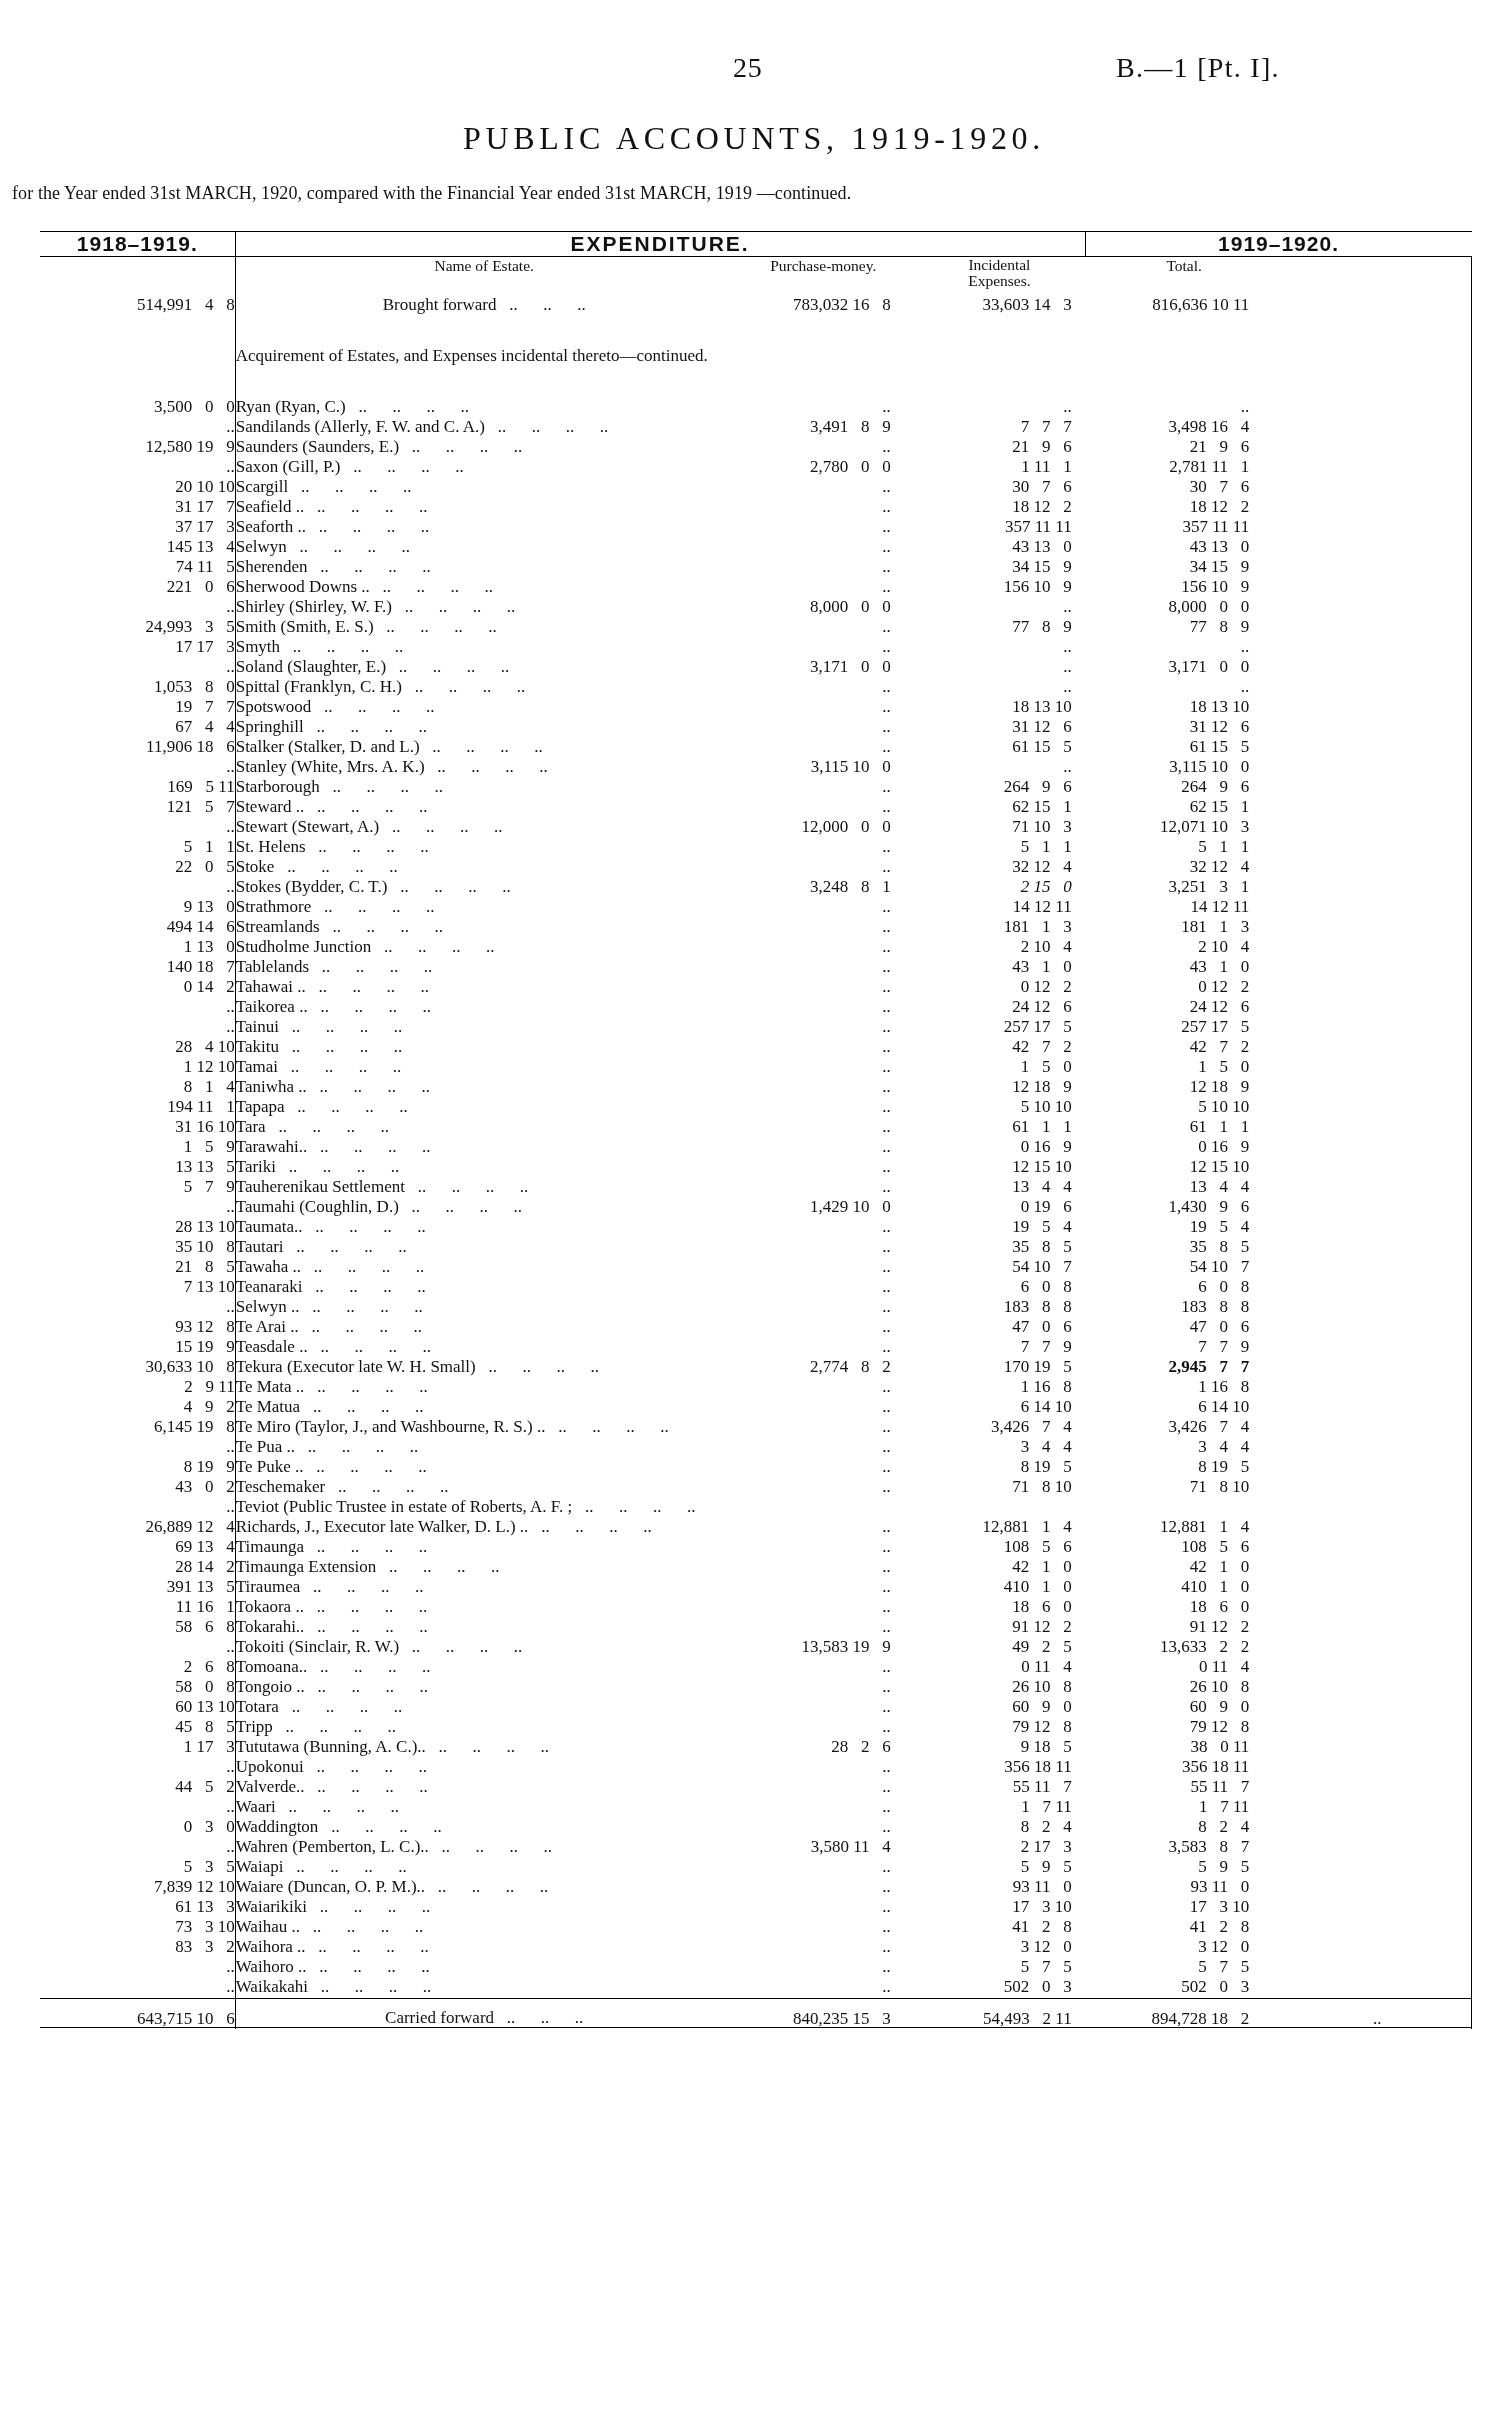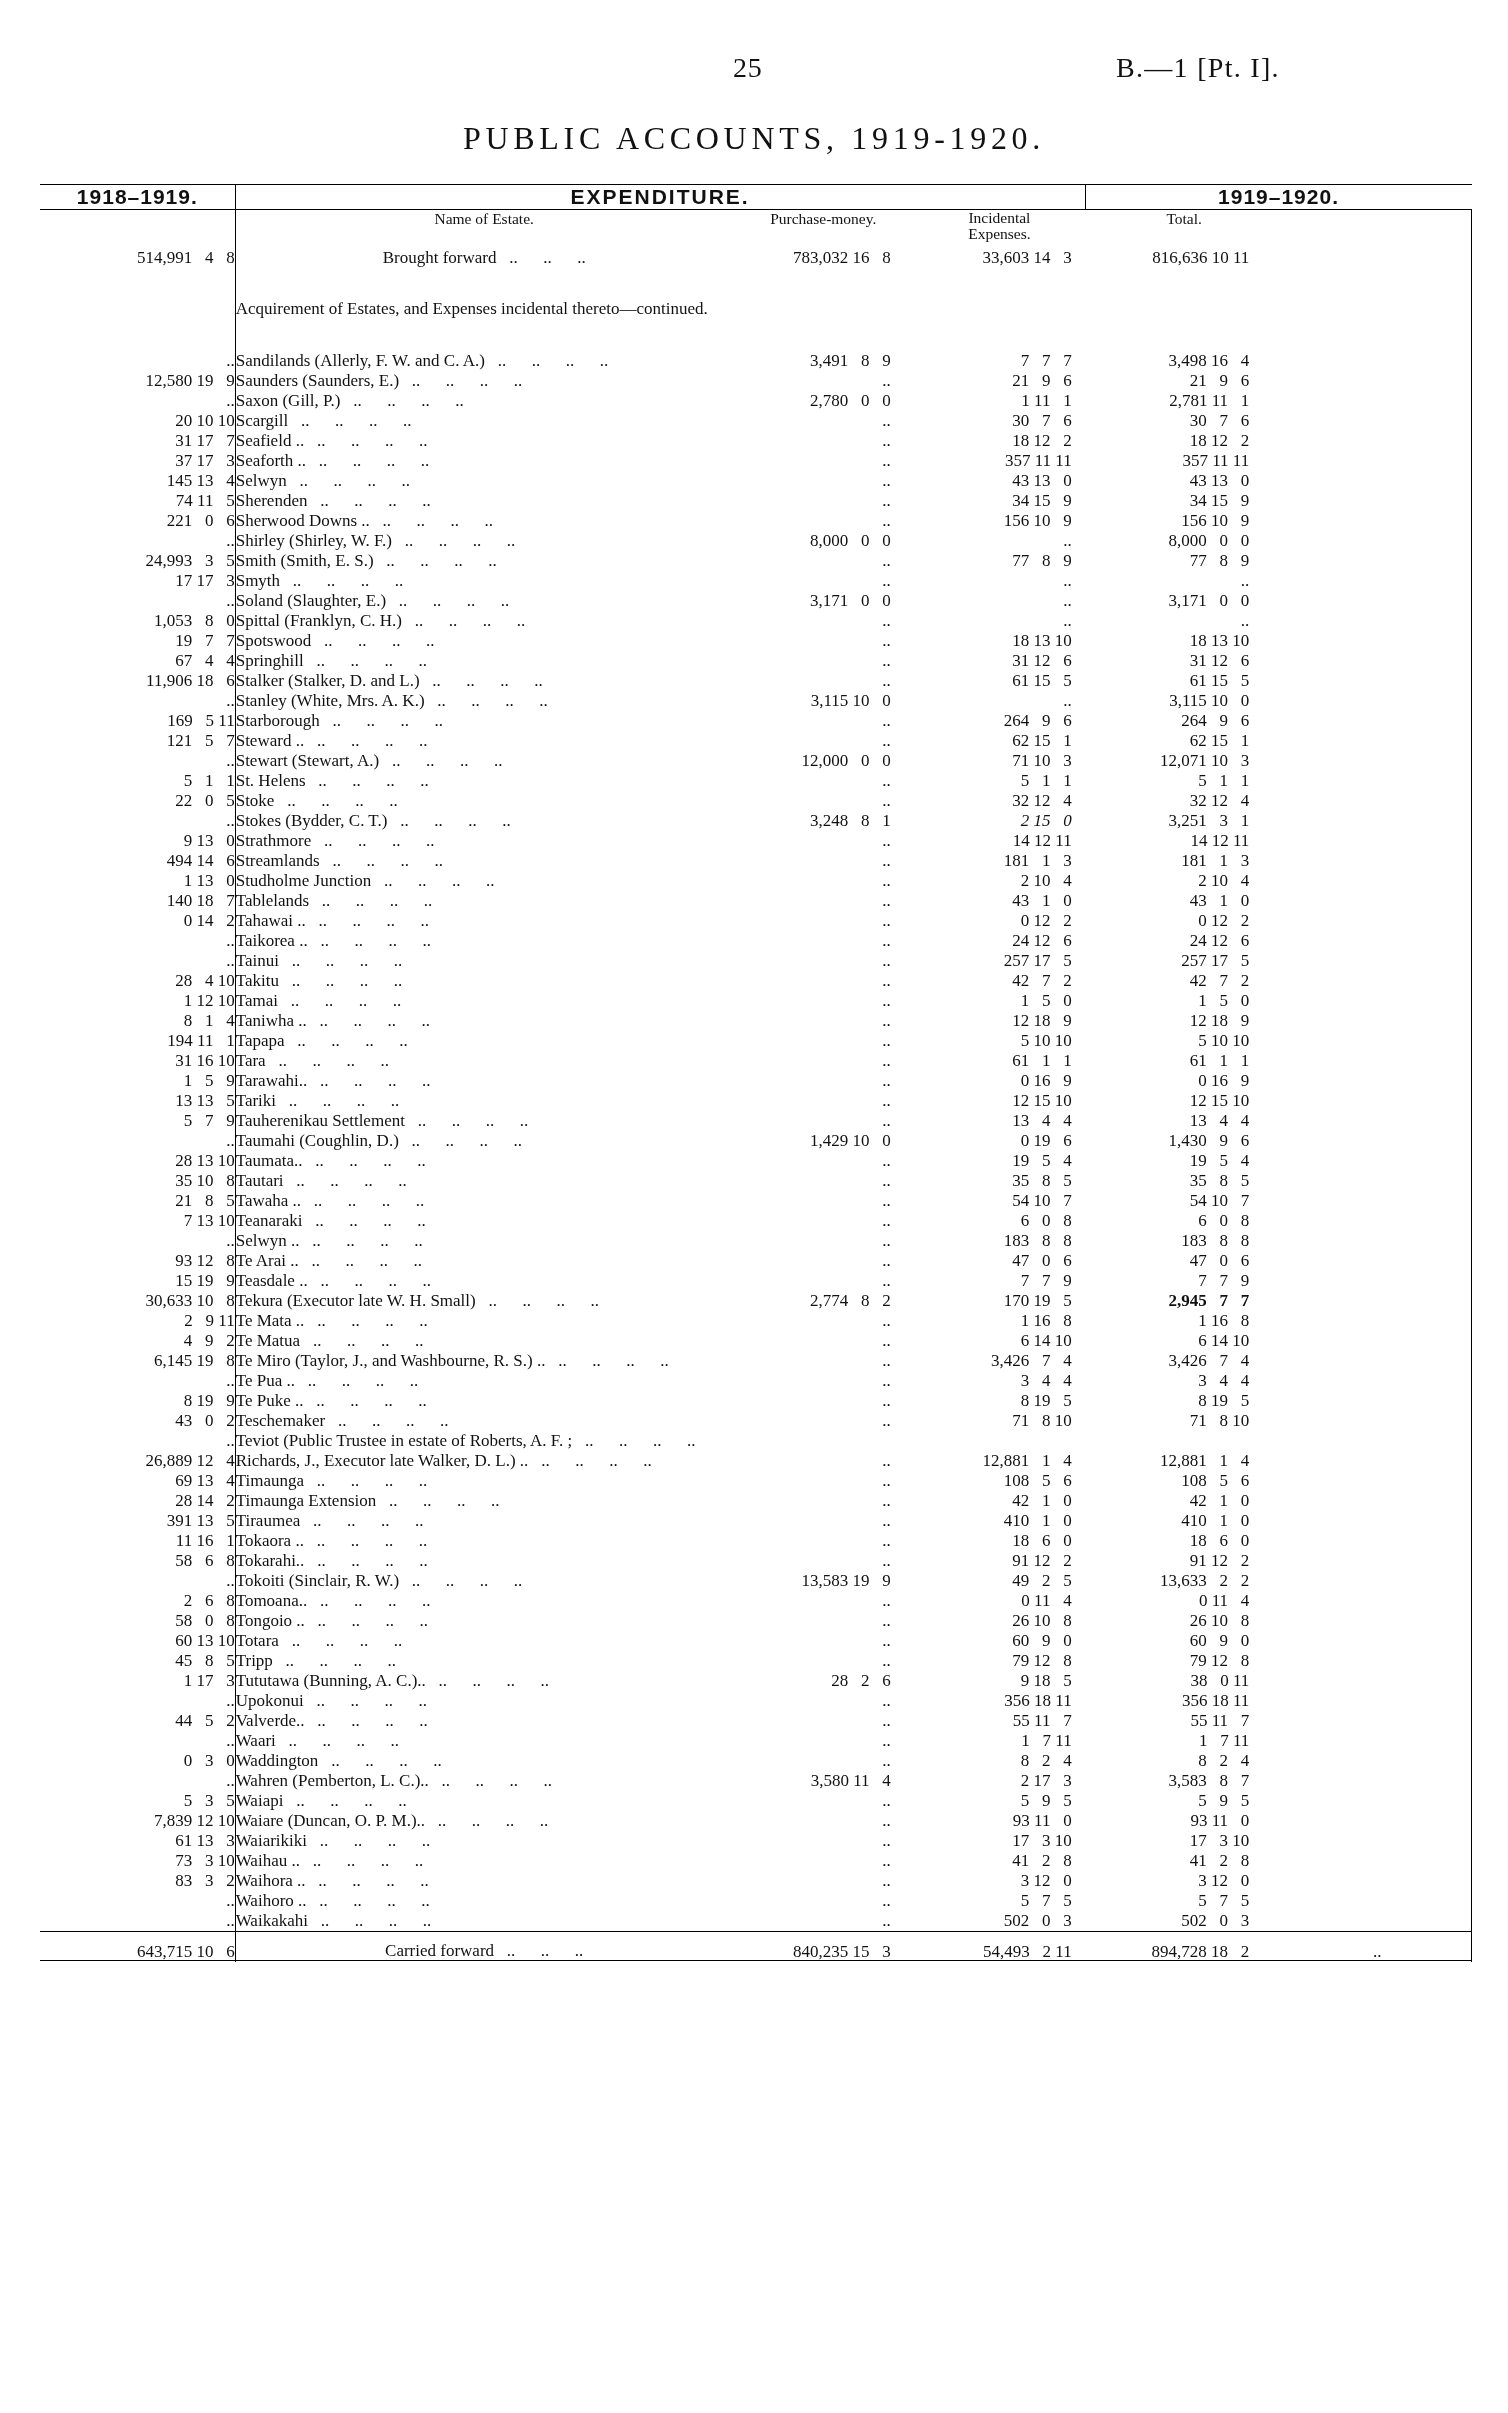--- a/index.html
+++ b/index.html
@@ -115,20 +115,21 @@
 <body>
 
 <div class="page">
 
   <div class="hdr">
     <div class="pageno">25</div>
     <div class="docref">B.—1 [Pt. I].</div>
   </div>
 
   <div class="title">PUBLIC ACCOUNTS, 1919-1920.</div>
+  <div class="subtitle">for the Year ended 31st MARCH, 1920, compared with the Financial Year ended 31st MARCH, 1919 —continued.</div>
 
   <table class="main">
     <colgroup>
       <col style="width:195px">
       <col style="width:497px">
       <col style="width:181px">
       <col style="width:171px">
       <col style="width:198px">
       <col style="width:188px">
     </colgroup>
@@ -170,20 +171,28 @@
         <span style="white-space:normal;display:block;line-height:1.05">Acquirement of Estates, and Expenses incidental thereto—continued.</span>
       </td>
       <td></td>
       <td></td>
       <td></td>
       <td class="br"></td>
     </tr>
 
     </tbody>
       <tbody id="rows">
+        <tr class="grid rowline">
+          <td class="leftnum money">3,500   0   0</td>
+          <td class="bl name"><span>Ryan (Ryan, C.)</span><span class="dots">&nbsp;&nbsp;&nbsp;..&nbsp;&nbsp;&nbsp;&nbsp;&nbsp;&nbsp;..&nbsp;&nbsp;&nbsp;&nbsp;&nbsp;&nbsp;..&nbsp;&nbsp;&nbsp;&nbsp;&nbsp;&nbsp;..</span></td>
+          <td class="r money" style="padding-right: 23px;">..</td>
+          <td class="r money" style="padding-right: 13.4px;">..</td>
+          <td class="r money" style="padding-right: 34px;">..</td>
+          <td class="br"></td>
+        </tr>
         <tr class="grid rowline">
           <td class="leftnum money">..</td>
           <td class="bl name"><span>Sandilands (Allerly, F. W. and C. A.)</span><span class="dots">&nbsp;&nbsp;&nbsp;..&nbsp;&nbsp;&nbsp;&nbsp;&nbsp;&nbsp;..&nbsp;&nbsp;&nbsp;&nbsp;&nbsp;&nbsp;..&nbsp;&nbsp;&nbsp;&nbsp;&nbsp;&nbsp;..</span></td>
           <td class="r money" style="padding-right: 23px;">3,491   8   9</td>
           <td class="r money" style="padding-right: 13.4px;">7   7   7</td>
           <td class="r money" style="padding-right: 34px;">3,498 16   4</td>
           <td class="br"></td>
         </tr>
         <tr class="grid rowline">
           <td class="leftnum money">12,580 19   9</td>

